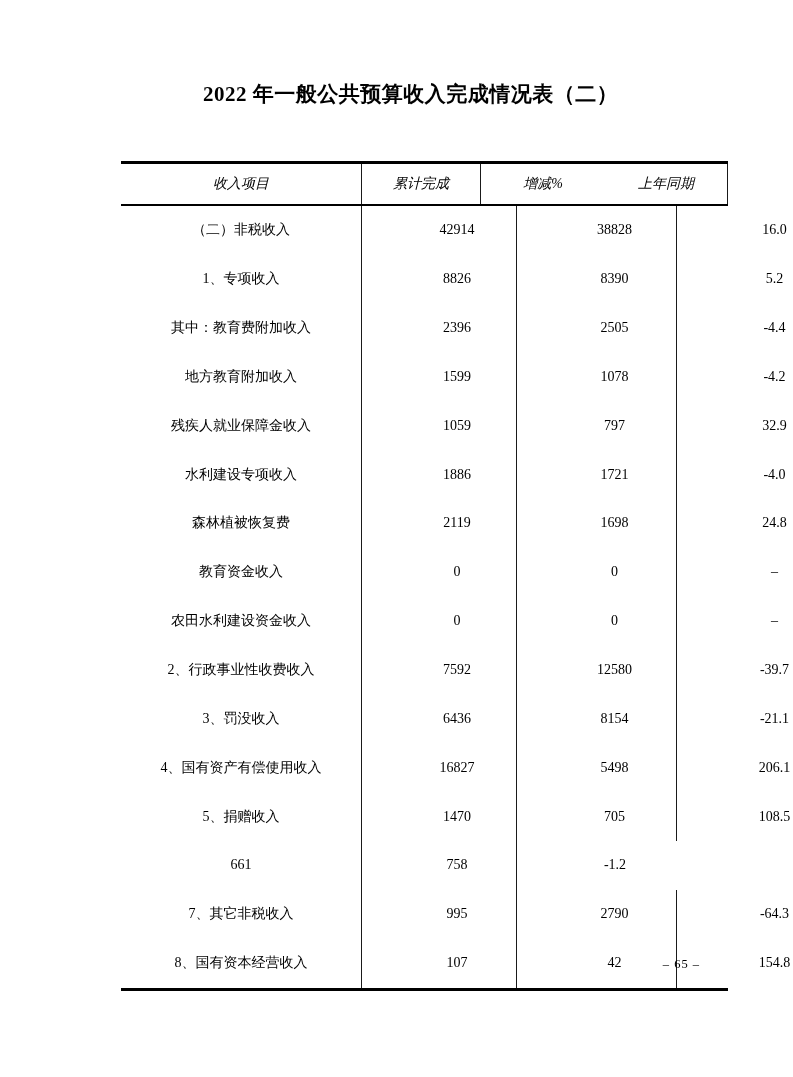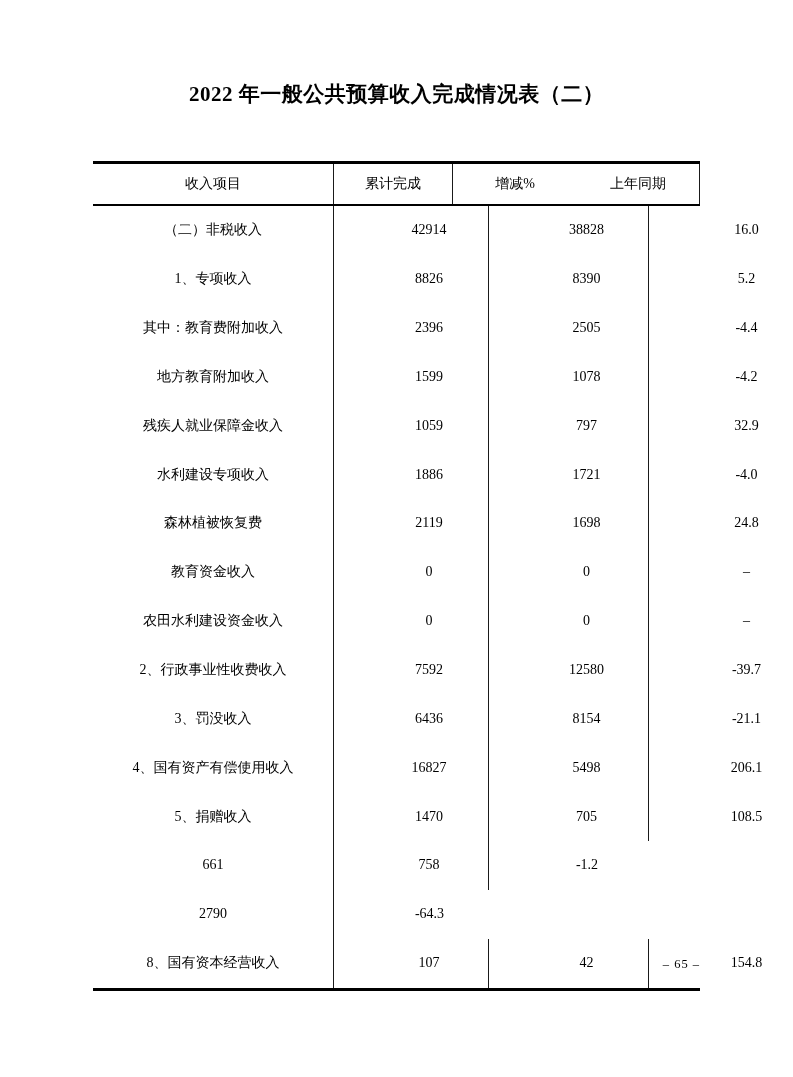--- a/index.html
+++ b/index.html
@@ -4,21 +4,21 @@
 <style>
   html, body { margin: 0; padding: 0; }
   body {
     width: 793px; height: 1077px;
     background: #ffffff;
     color: #000;
     font-family: "Liberation Serif", "DejaVu Serif", serif;
     position: relative;
     overflow: hidden;
   }
-  .page { position: absolute; inset: 0; }
+  .page { position: absolute; inset: 0; margin-left: 28px; }
 
   .title {
     position: absolute;
     top: 80px; left: 0; right: 0;
     text-align: center;
     font-size: 21px;
     font-weight: bold;
     letter-spacing: 0.5px;
     white-space: nowrap;
   }
@@ -30,20 +30,21 @@
     border-top: 3px solid #000;
     border-bottom: 3px solid #000;
   }
   .row {
     display: grid;
     grid-template-columns: 241px 119px 124px 123px;
   }
   .row.header {
     height: 40px;
     border-bottom: 2px solid #000;
+    font-style: italic;
   }
   .row.body { height: 48.85px; gap: 36px; }
   .cell {
     display: flex;
     align-items: center;
     justify-content: center;
     font-size: 14px;
     line-height: 1;
     white-space: nowrap;
     box-sizing: border-box;
@@ -165,20 +166,22 @@
     <div class="cell c3">108.5</div>
   </div>
 
   <div class="row body">
     <div class="cell c1">661</div>
     <div class="cell c2">758</div>
     <div class="cell c3">-1.2</div>
   </div>
 
   <div class="row body">
+    <div class="cell c0">7、其它非税收入</div>
+    <div class="cell c1">995</div>
     <div class="cell c2">2790</div>
     <div class="cell c3">-64.3</div>
   </div>
 
   <div class="row body">
     <div class="cell c0">8、国有资本经营收入</div>
     <div class="cell c1">107</div>
     <div class="cell c2">42</div>
     <div class="cell c3">154.8</div>
   </div>

